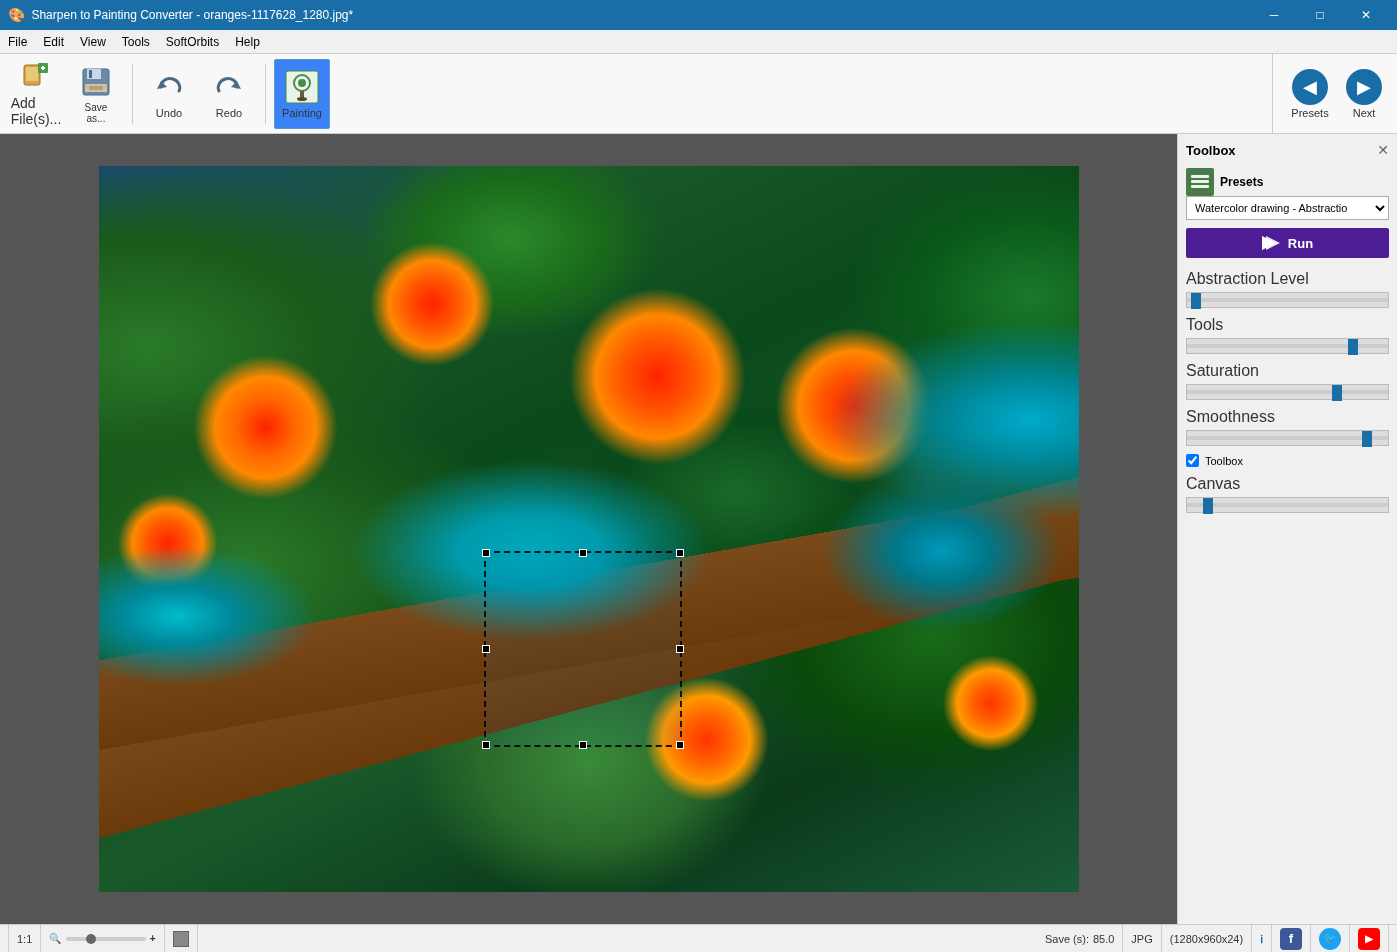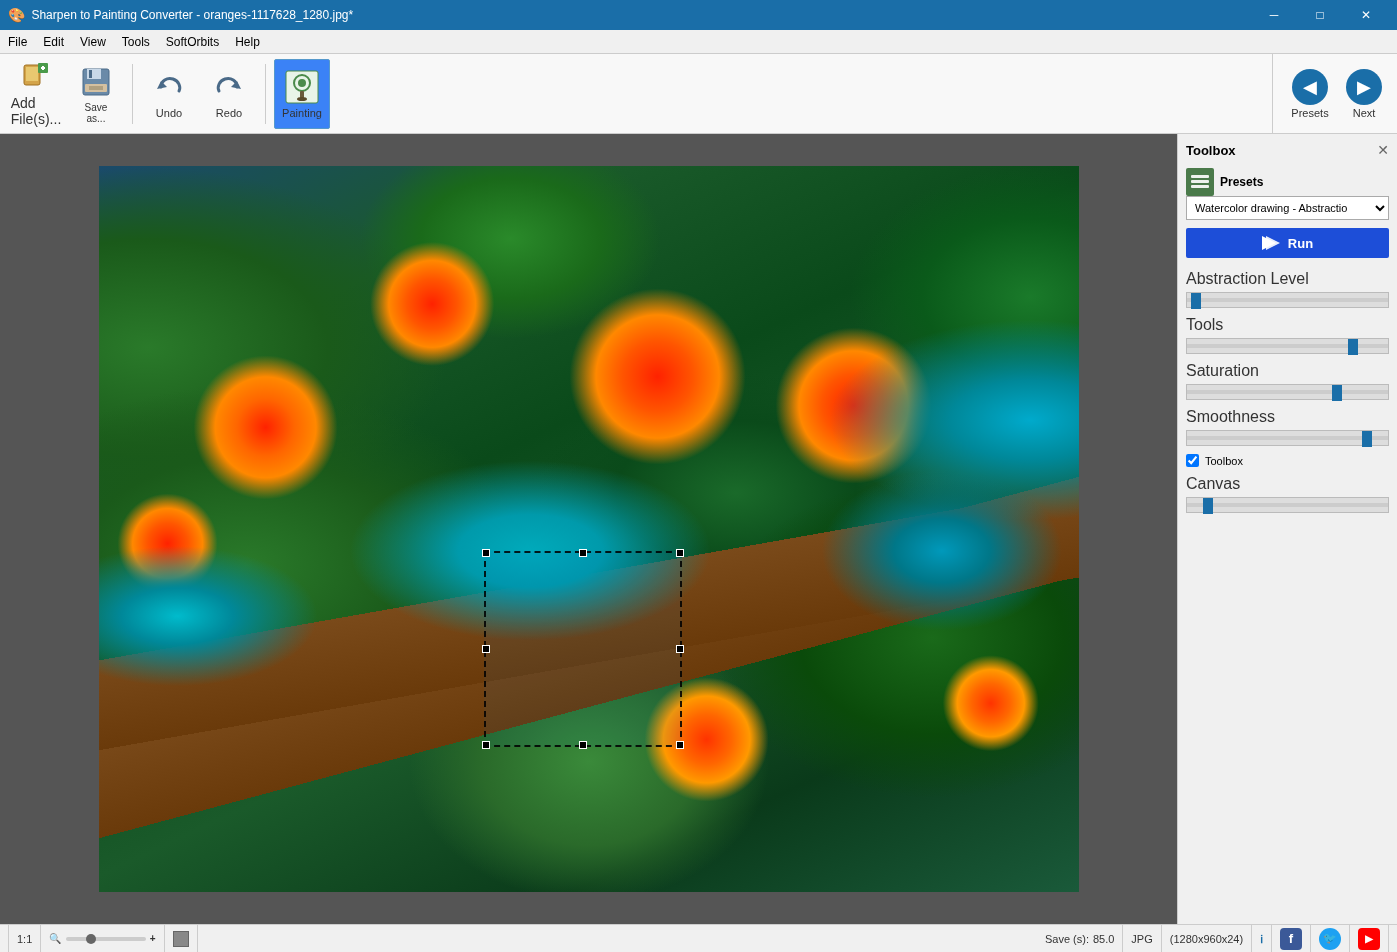--- a/index.html
+++ b/index.html
@@ -175,21 +175,21 @@
       background: white;
       font-size: 11px;
       padding: 2px 4px;
       margin-bottom: 8px;
       cursor: pointer;
     }
 
     .run-btn {
       width: 100%;
       height: 30px;
-      background: #1d4ed8;
+      background: #4c1d95;
       border: none;
       color: white;
       font-size: 13px;
       font-weight: bold;
       cursor: pointer;
       display: flex; align-items: center; justify-content: center;
       gap: 6px;
       margin-bottom: 12px;
       border-radius: 2px;
     }

